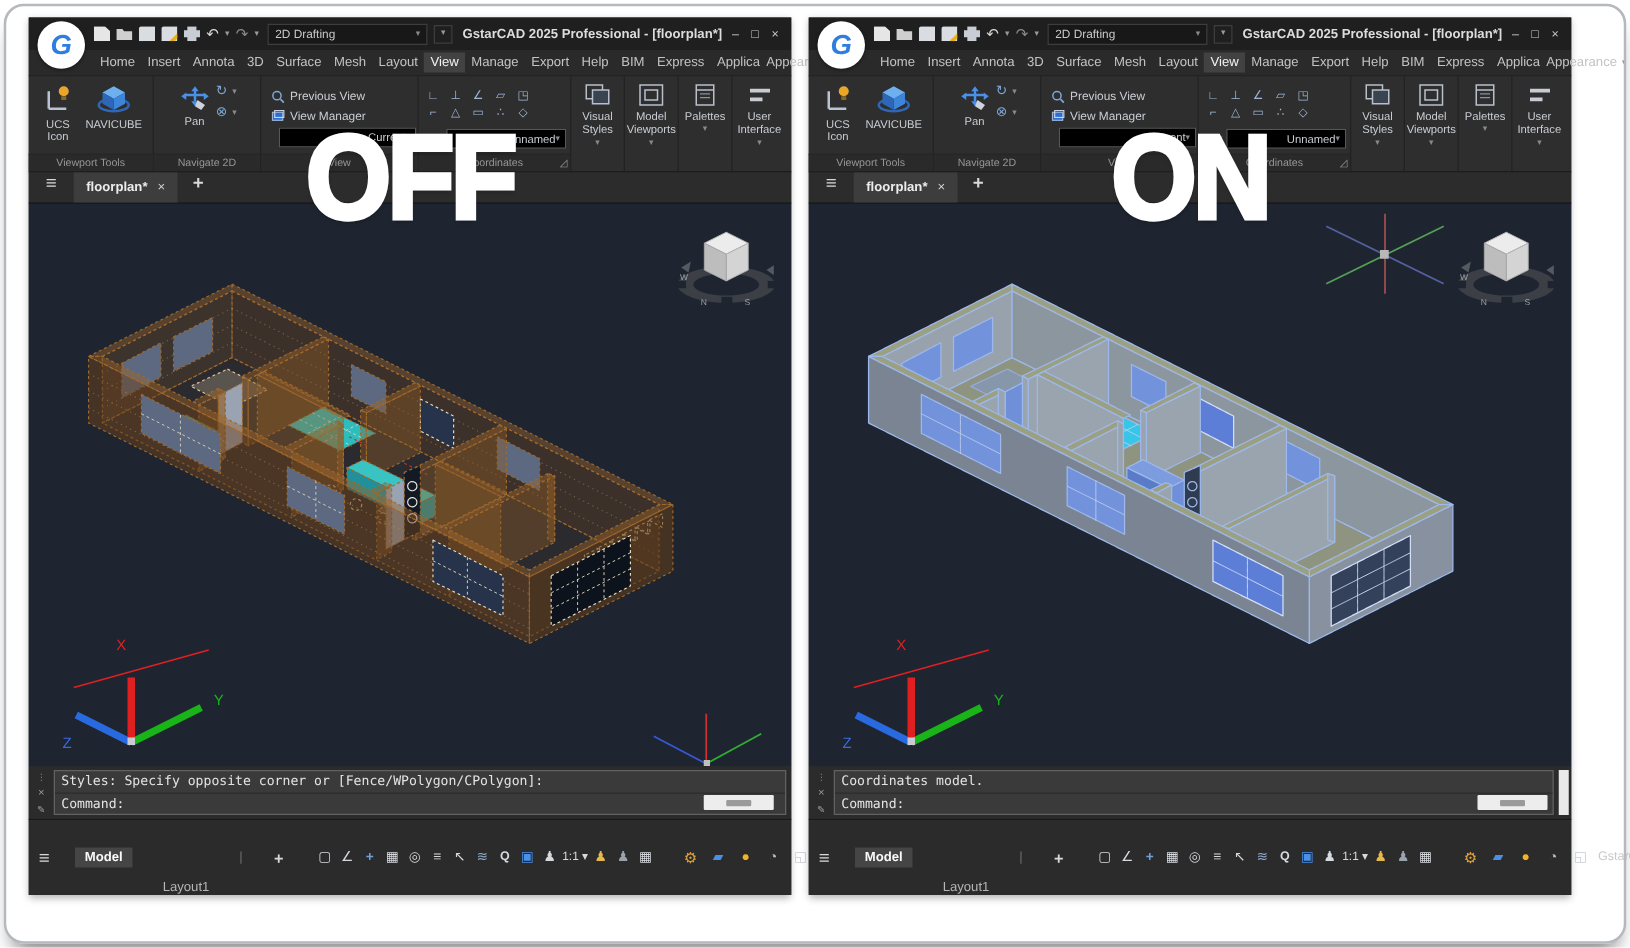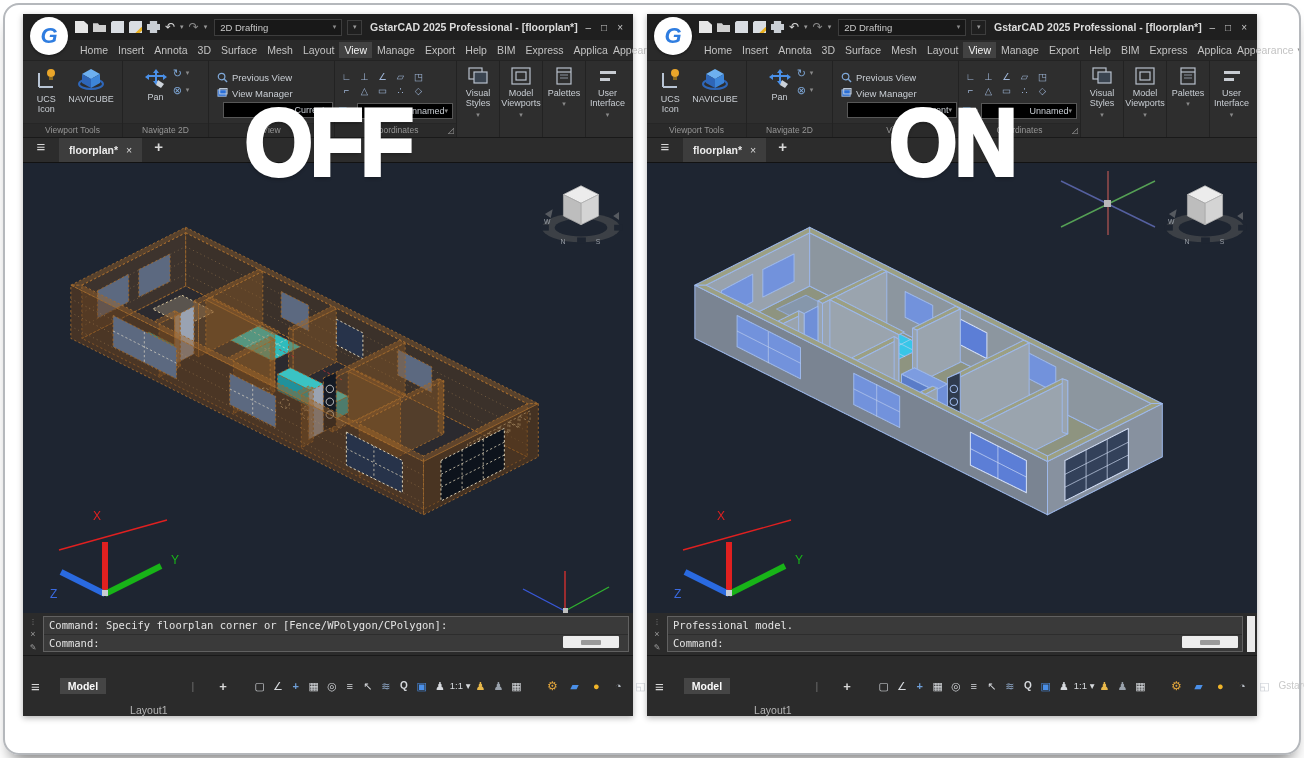--- a/index.html
+++ b/index.html
@@ -505,21 +505,21 @@
     </div>
     <div class="overlay-label">OFF</div>
 
     <div class="cmdline">
       <div class="cmd-gutter">
         <span class="g-dots"></span>
         <span class="g-close"></span>
         <span class="g-edit"></span>
       </div>
       <div class="cmd-box">
-        <div class="cmd-row">Command: Specify floorplan corner or [Fence/WPolygon/CPolygon]:</div>
+        <div class="cmd-row">Styles: Specify opposite corner or [Fence/WPolygon/CPolygon]:</div>
         <div class="cmd-row">Command:</div>
         <div class="dashbox">
             <i></i>
           </div>
       </div>
     </div>
 
     <div class="statusbar">
       <span class="sb-burger"></span>
       <span class="sb-model">Model</span>
@@ -774,21 +774,21 @@
     </div>
     <div class="overlay-label">ON</div>
 
     <div class="cmdline with-scroll">
       <div class="cmd-gutter">
         <span class="g-dots"></span>
         <span class="g-close"></span>
         <span class="g-edit"></span>
       </div>
       <div class="cmd-box">
-        <div class="cmd-row">Professional model.</div>
+        <div class="cmd-row">Coordinates model.</div>
         <div class="cmd-row">Command:</div>
         <div class="dashbox" style="right:4px">
             <i></i>
           </div>
       </div>
       <div class="cmd-scroll"></div>
     </div>
 
     <div class="statusbar">
       <span class="sb-burger"></span>

